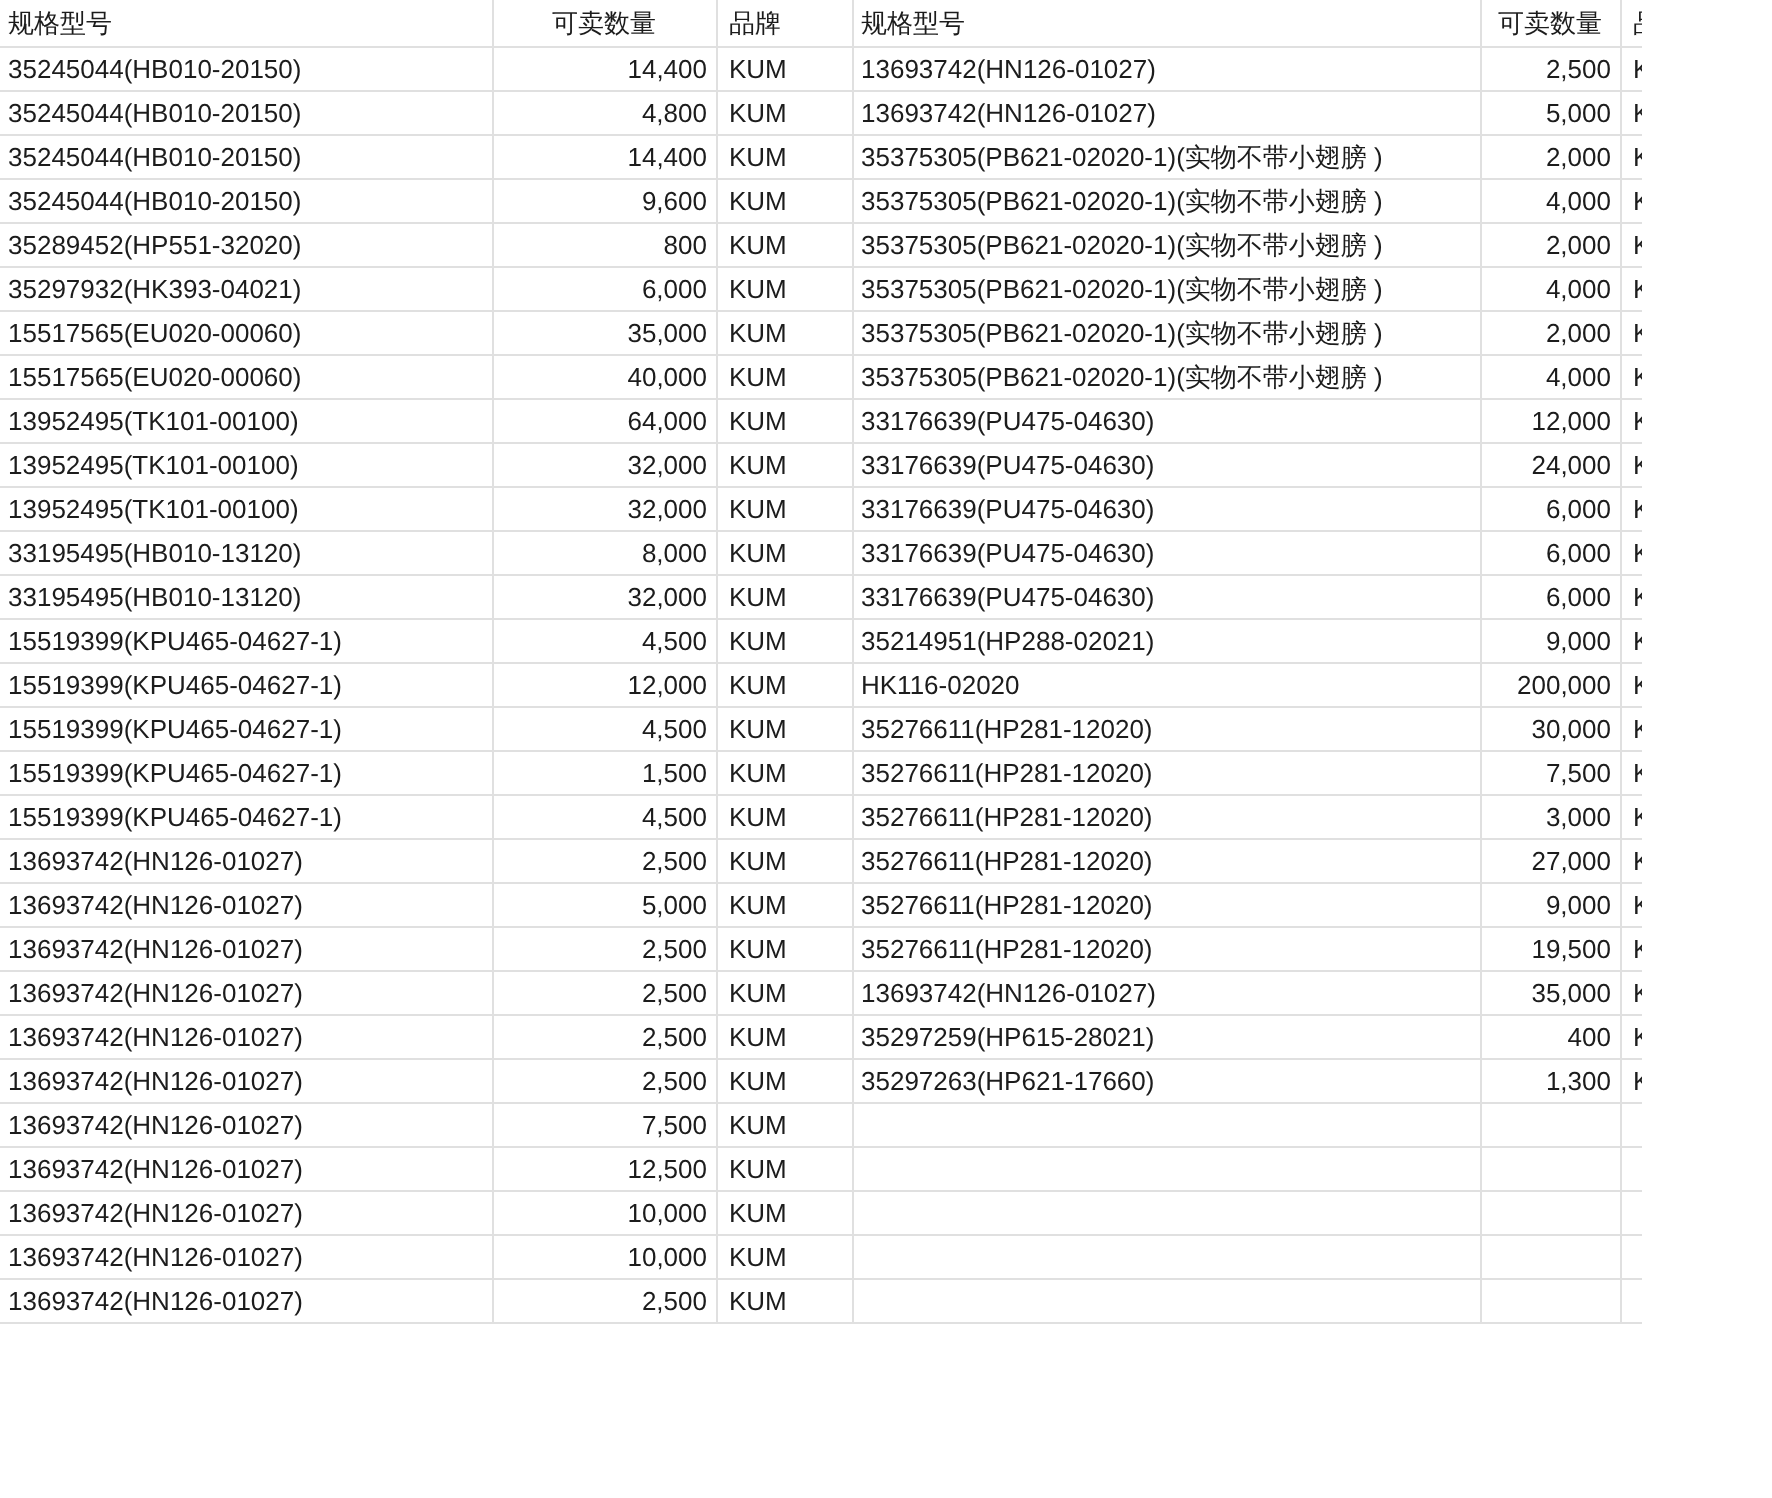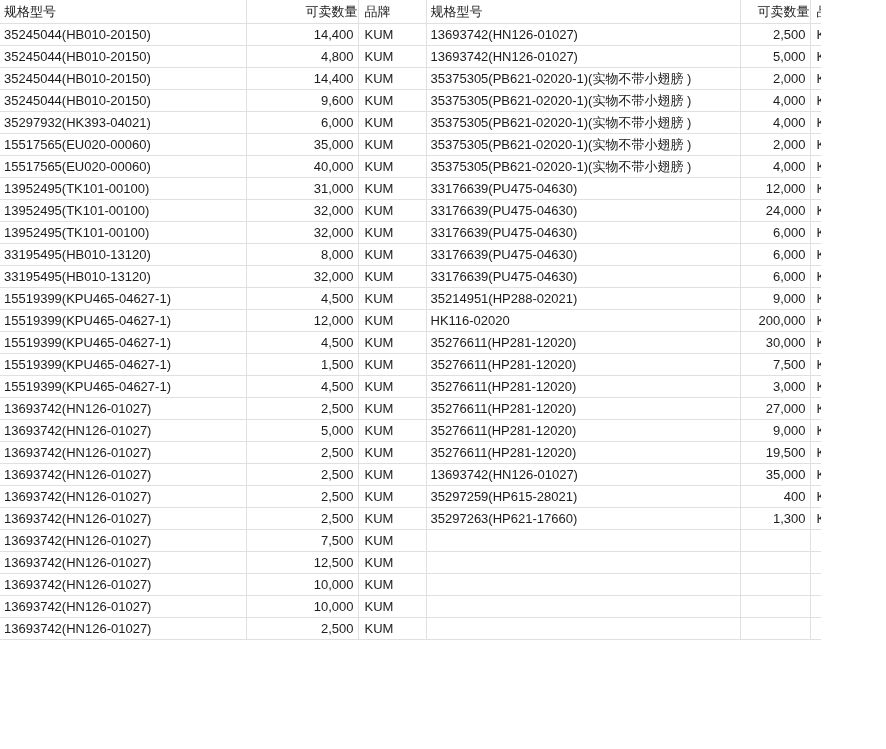--- a/index.html
+++ b/index.html
@@ -25,21 +25,21 @@
     font-weight:normal;
     vertical-align:middle;
     line-height:21px;
   }
   tr.hdr th{height:23px;}
   tr.row td{height:22px;}
   td:last-child,th:last-child{border-right:none;}
   .al{text-align:left;padding-left:4px;}
   .ar{text-align:right;padding-right:4px;}
   .brand{text-align:left;padding-left:6px;}
-  th.qtyh{text-align:right;padding-left:0;}
+  th.qtyh{text-align:center;padding-left:0;}
 </style>
 </head>
 <body>
 
 <div class="sheet">
   <table>
     <colgroup>
       <col class="c1">
         <col class="c2">
         <col class="c3">
@@ -82,20 +82,28 @@
         </tr>
         <tr class="row">
           <td class="al">35245044(HB010-20150)</td>
           <td class="ar">9,600</td>
           <td class="brand">KUM</td>
           <td class="al">35375305(PB621-02020-1)(实物不带小翅膀 )</td>
           <td class="ar">4,000</td>
           <td class="brand">KUM</td>
         </tr>
         <tr class="row">
+          <td class="al">35289452(HP551-32020)</td>
+          <td class="ar">800</td>
+          <td class="brand">KUM</td>
+          <td class="al">35375305(PB621-02020-1)(实物不带小翅膀 )</td>
+          <td class="ar">2,000</td>
+          <td class="brand">KUM</td>
+        </tr>
+        <tr class="row">
           <td class="al">35297932(HK393-04021)</td>
           <td class="ar">6,000</td>
           <td class="brand">KUM</td>
           <td class="al">35375305(PB621-02020-1)(实物不带小翅膀 )</td>
           <td class="ar">4,000</td>
           <td class="brand">KUM</td>
         </tr>
         <tr class="row">
           <td class="al">15517565(EU020-00060)</td>
           <td class="ar">35,000</td>
@@ -107,21 +115,21 @@
         <tr class="row">
           <td class="al">15517565(EU020-00060)</td>
           <td class="ar">40,000</td>
           <td class="brand">KUM</td>
           <td class="al">35375305(PB621-02020-1)(实物不带小翅膀 )</td>
           <td class="ar">4,000</td>
           <td class="brand">KUM</td>
         </tr>
         <tr class="row">
           <td class="al">13952495(TK101-00100)</td>
-          <td class="ar">31,000</td>
+          <td class="ar">64,000</td>
           <td class="brand">KUM</td>
           <td class="al">33176639(PU475-04630)</td>
           <td class="ar">12,000</td>
           <td class="brand">KUM</td>
         </tr>
         <tr class="row">
           <td class="al">13952495(TK101-00100)</td>
           <td class="ar">32,000</td>
           <td class="brand">KUM</td>
           <td class="al">33176639(PU475-04630)</td>

